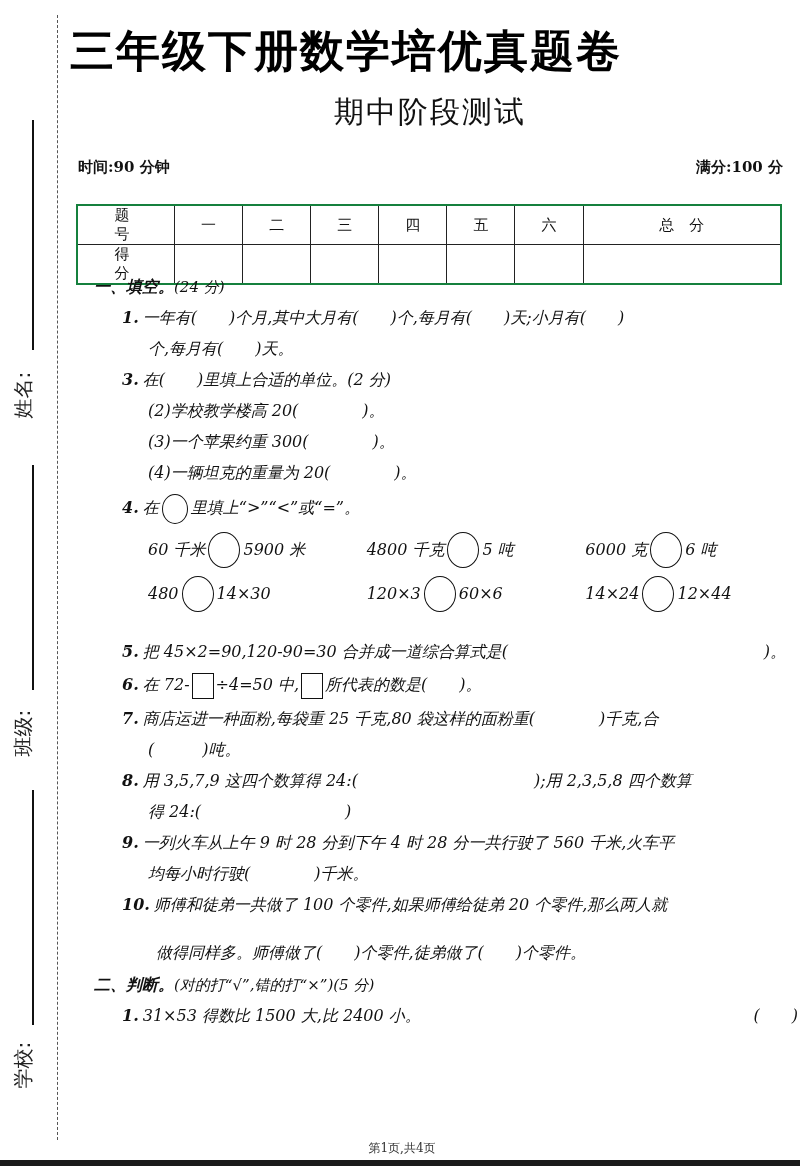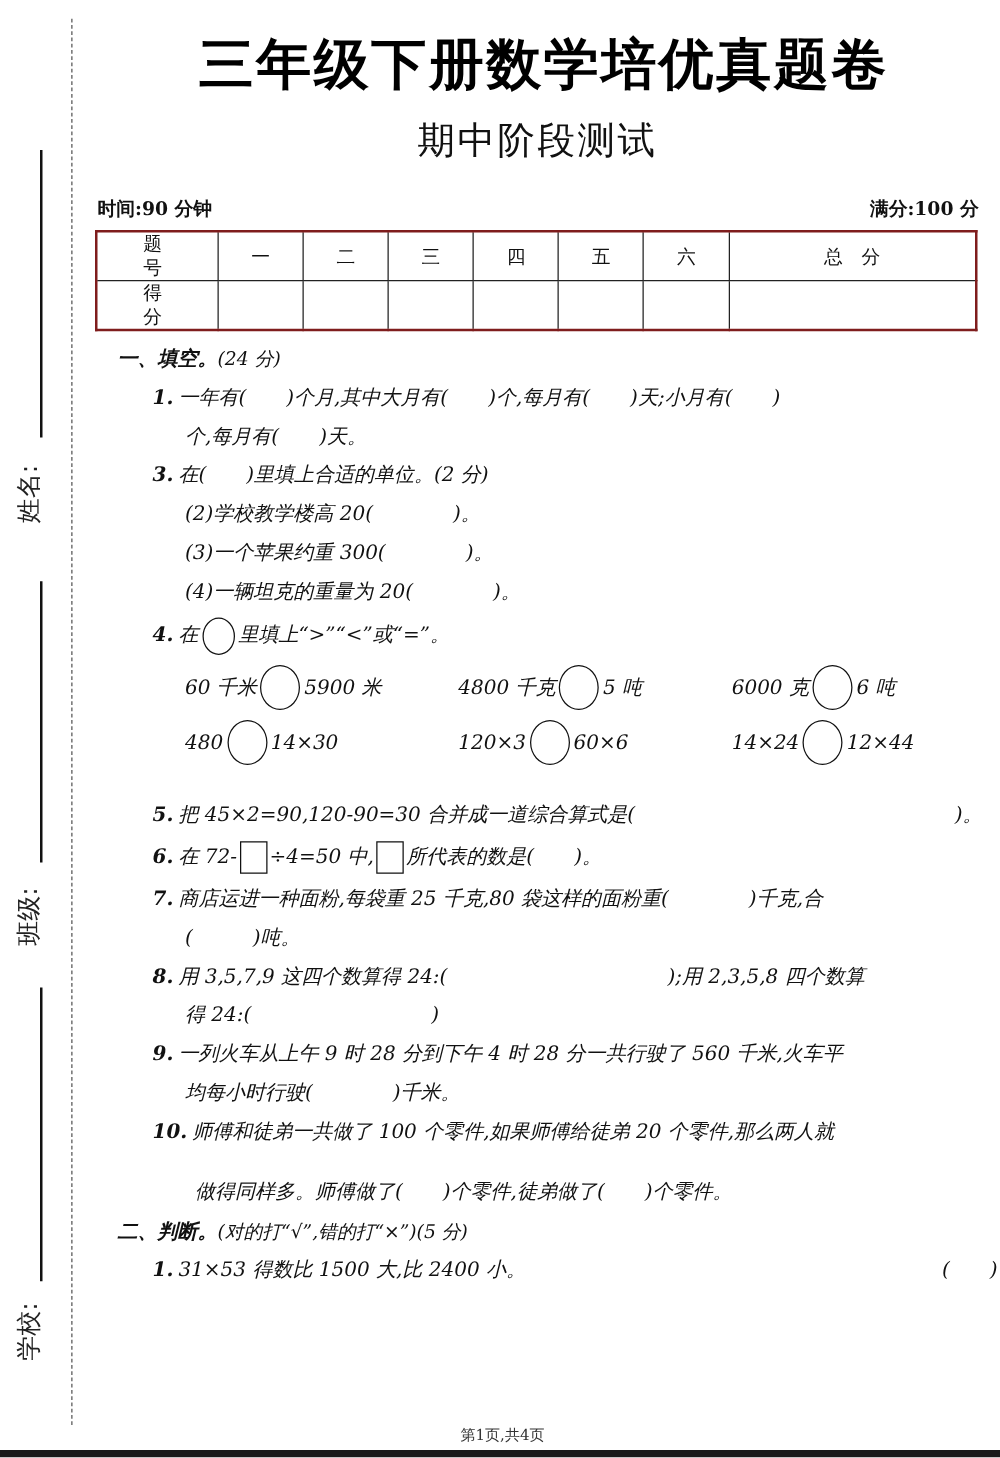--- a/index.html
+++ b/index.html
@@ -41,21 +41,20 @@
     white-space: nowrap;
     text-align: center;
     color: #222;
   }
   
   .title {
     position: absolute;
     left: 70px;
     right: 0;
     top: 22px;
-    text-align: center;
     font-family: "DejaVu Sans", "Liberation Sans", sans-serif;
     font-weight: bold;
     font-size: 44px;
     letter-spacing: 2px;
     color: #000;
   }
   .subtitle {
     position: absolute;
     left: 60px;
     right: 0;
@@ -73,27 +72,27 @@
     width: 705px;
     display: flex;
     justify-content: space-between;
     font-size: 15px;
     font-weight: bold;
     gap: 40px;
   }
   
   table.score {
     position: absolute;
-    top: 184px;
+    top: 204px;
     left: 76px;
     width: 706px;
     border-collapse: collapse;
     font-family: "DejaVu Sans", "Liberation Sans", sans-serif;
     font-size: 15px;
-    border: 2px solid #7f1d1d;
+    border: 2px solid #15803d;
   }
   table.score td {
     border: 1px solid #222;
     height: 32px;
     text-align: center;
     padding: 0;
   }
   table.score td.head {
     width: 86px;
     letter-spacing: 18px;

